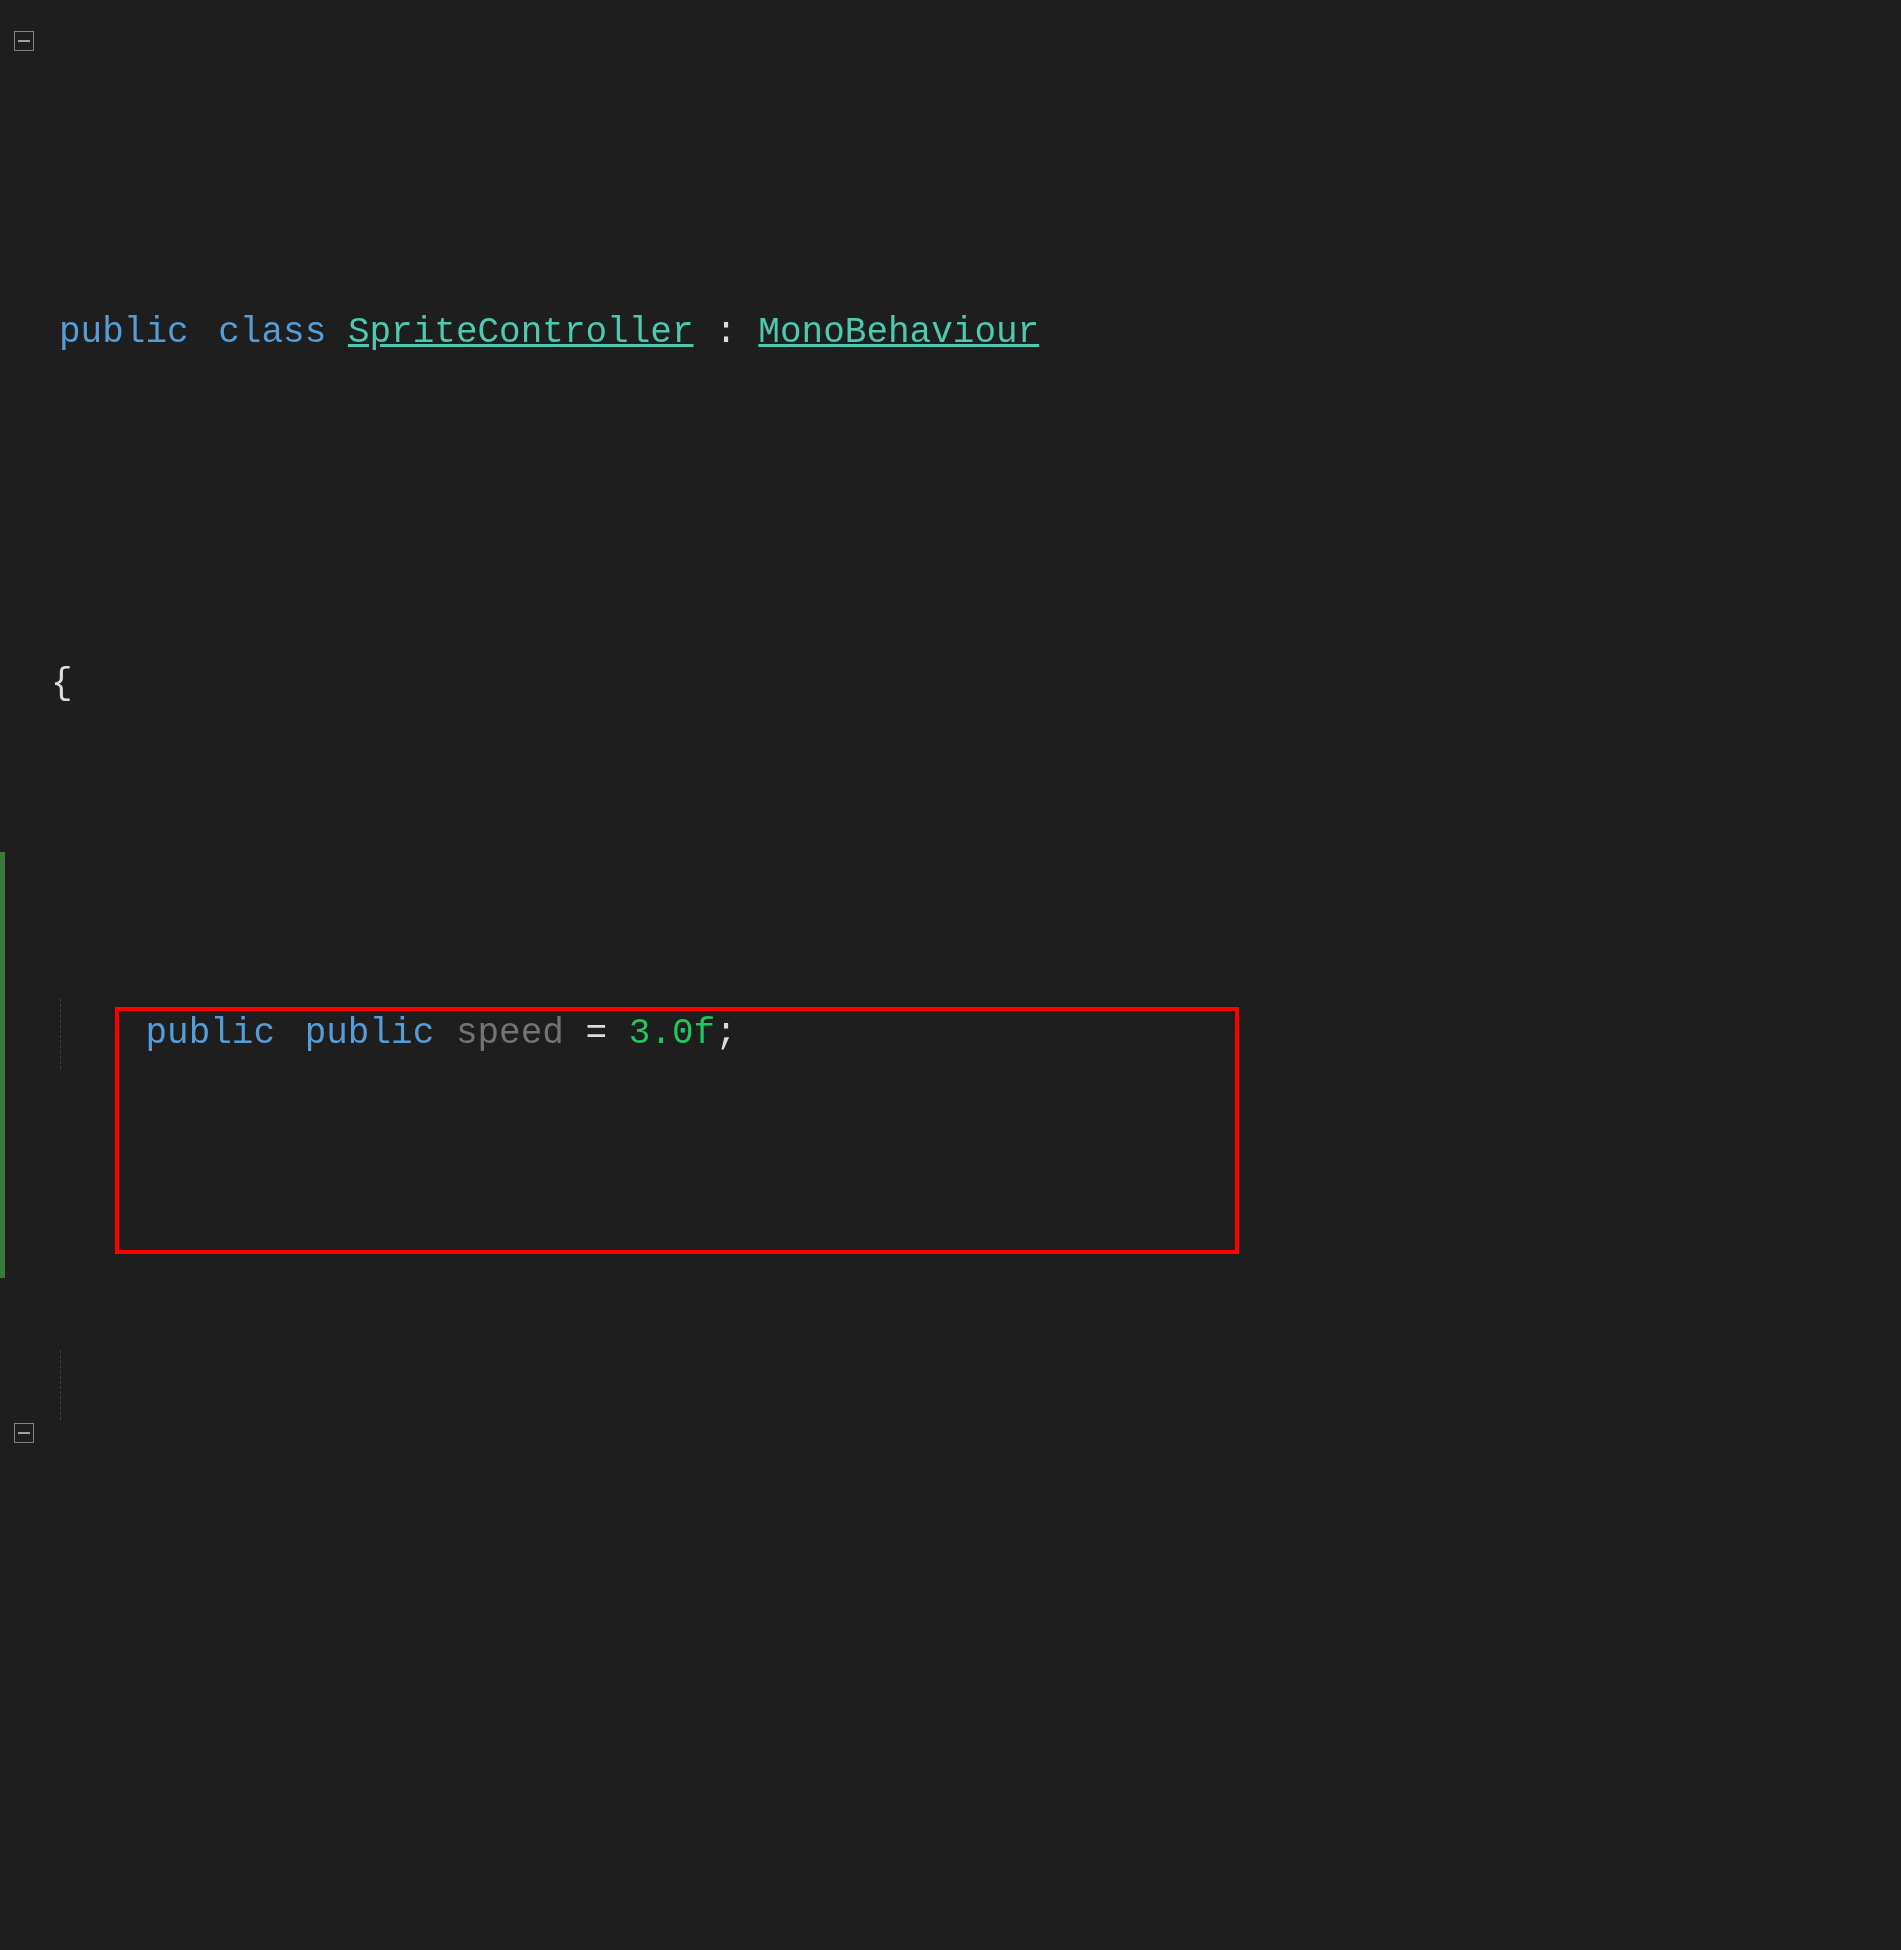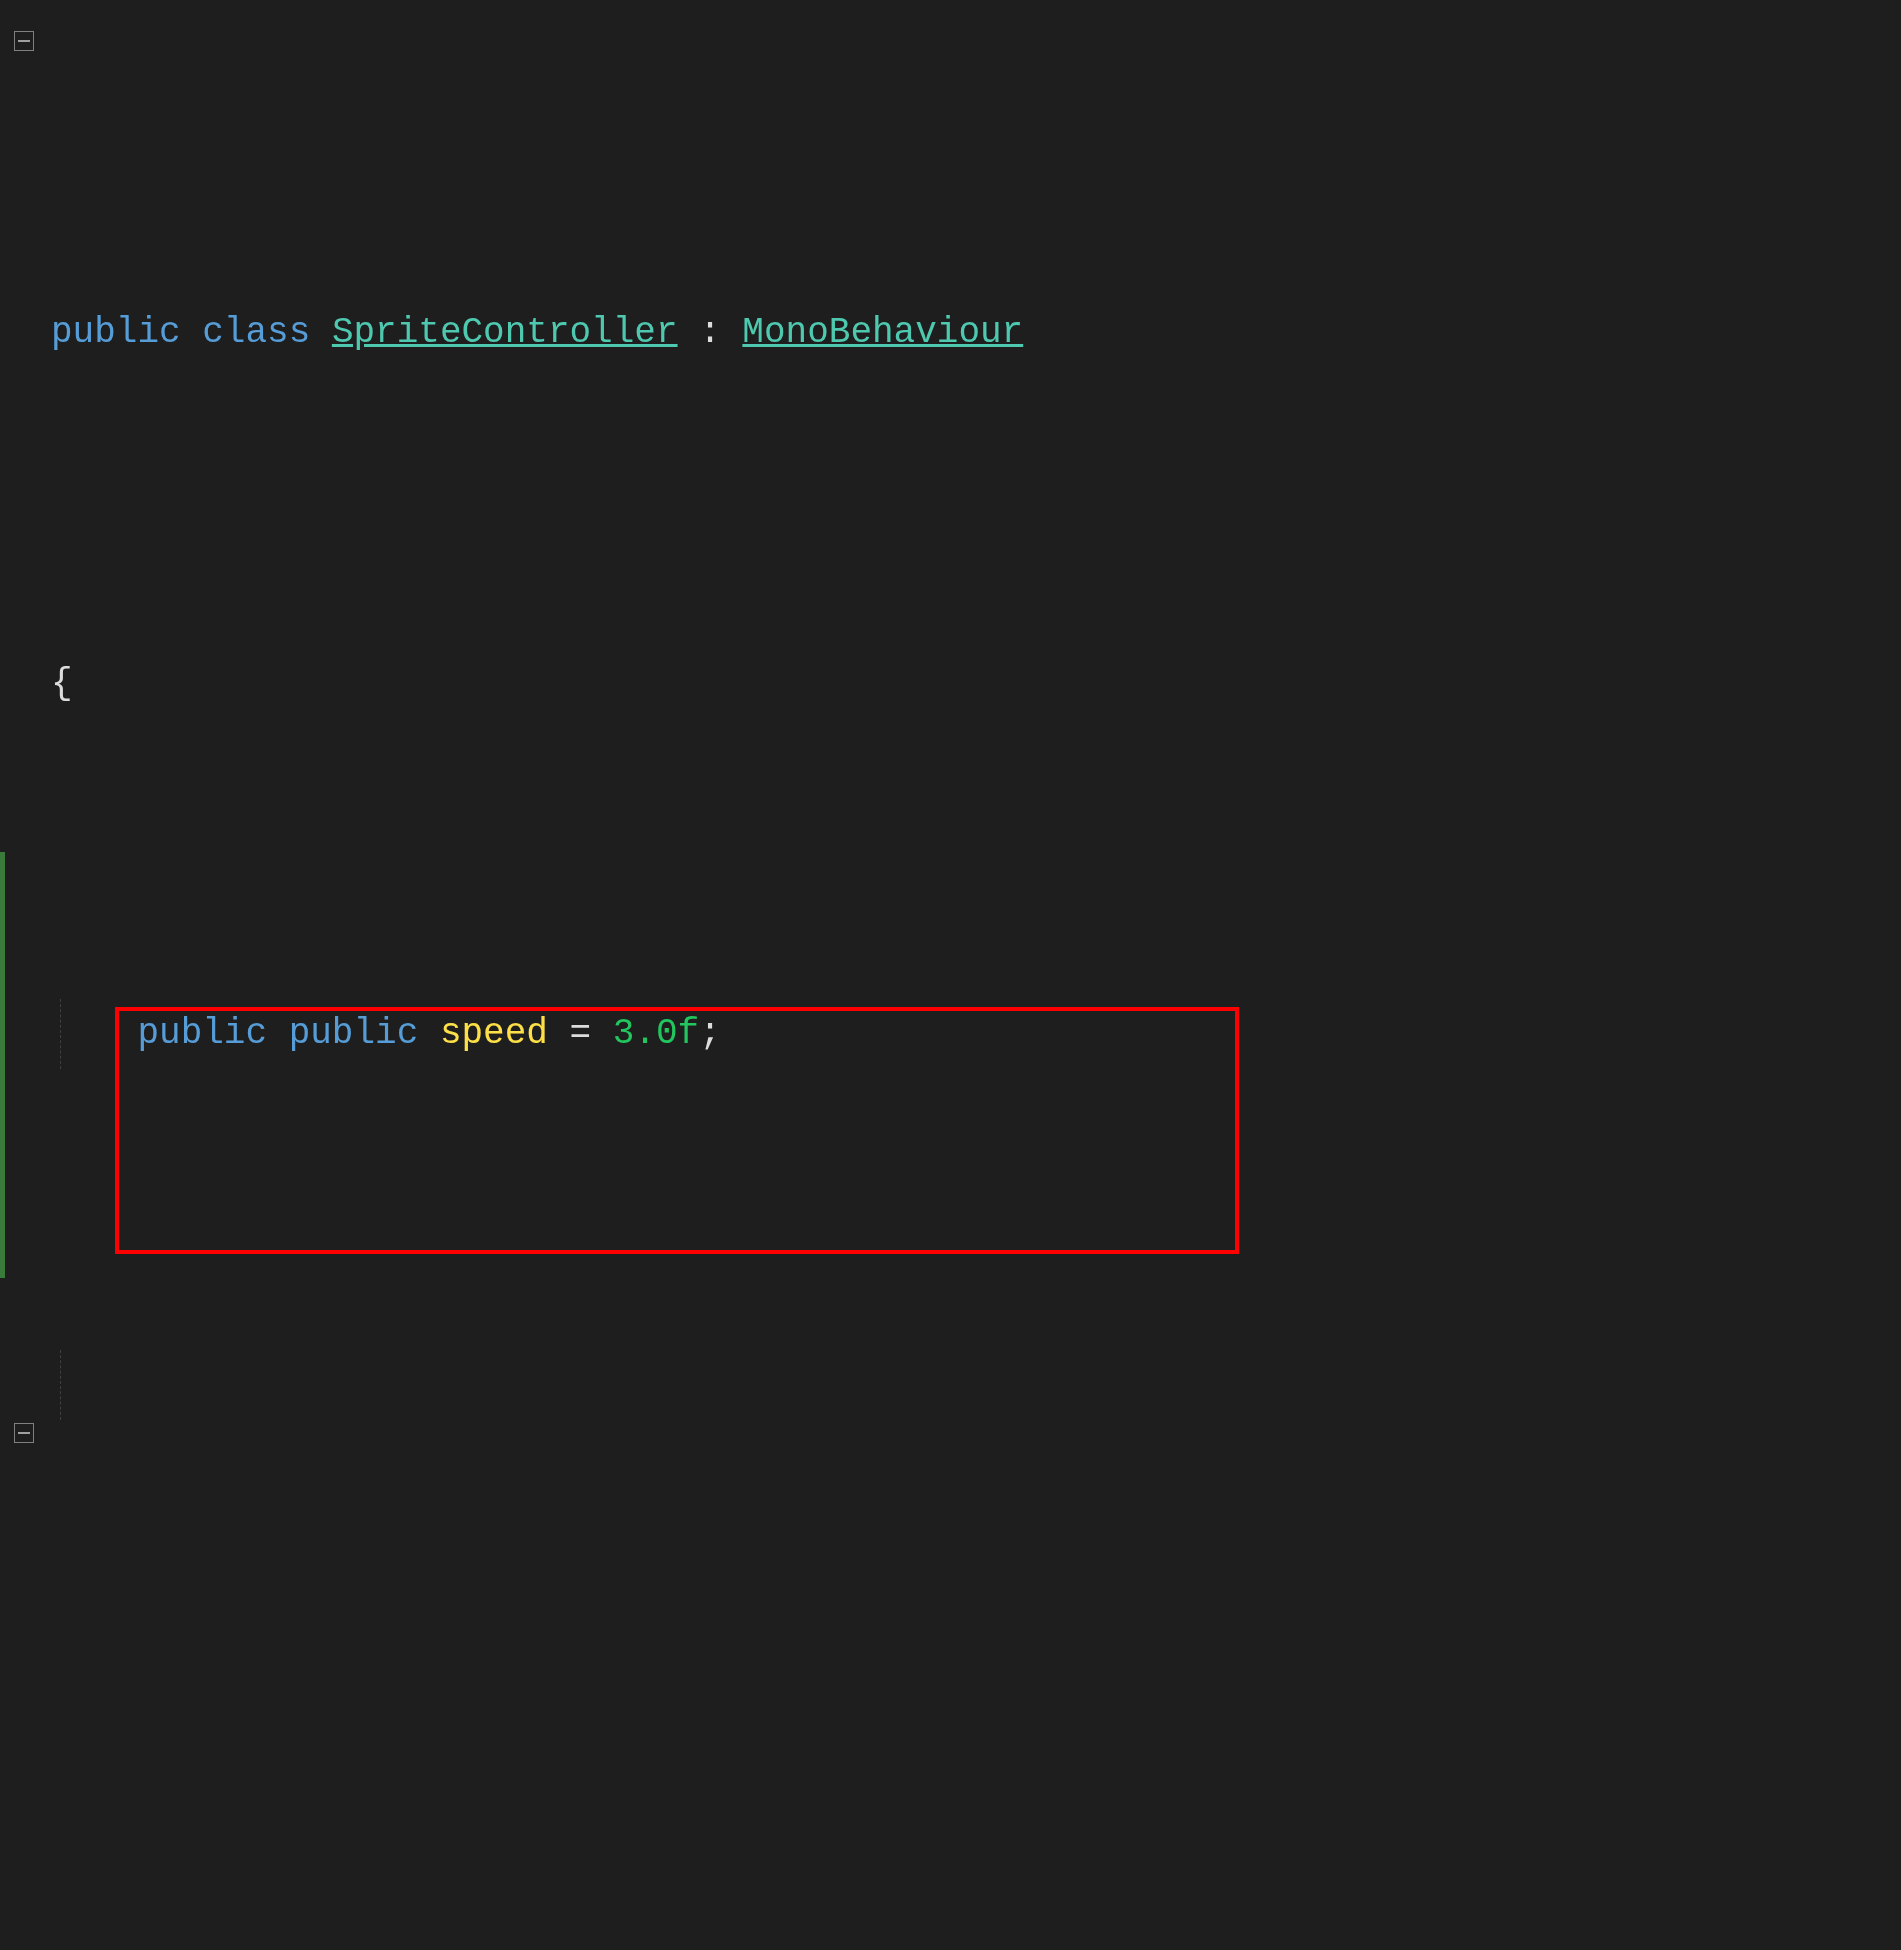--- a/index.html
+++ b/index.html
@@ -70,23 +70,23 @@
     border-left: 1.7px dashed #404040;
   }
   .highlight-box {
     position: absolute;
     border: 4.3px solid #ff0000;
     pointer-events: none;
     box-sizing: border-box;
   }
 
   
-  .kw   { color: #569cd6; }       
+  .kw   { color: #569cd6; margin-left: 8px; }       
   .type { color: #4ec9b0; text-decoration: underline; }       
-  .id   { color: #fde047; }       
+  .id   { color: #737373; }       
   .punc { color: #dcdcdc; }       
   .num  { color: #22c55e; }       
 
 </style>
 </head>
 <body>
 
 <div class="editor">
 
   <div class="change-bar" style="top:852px;height:426px;"></div>

